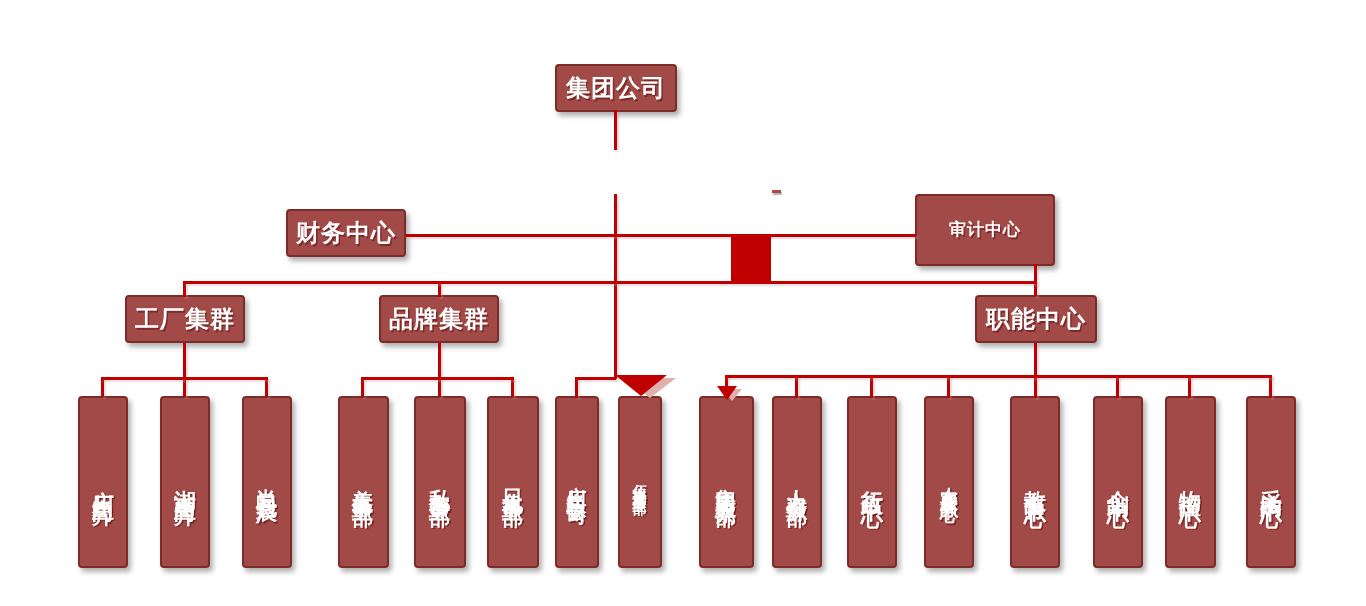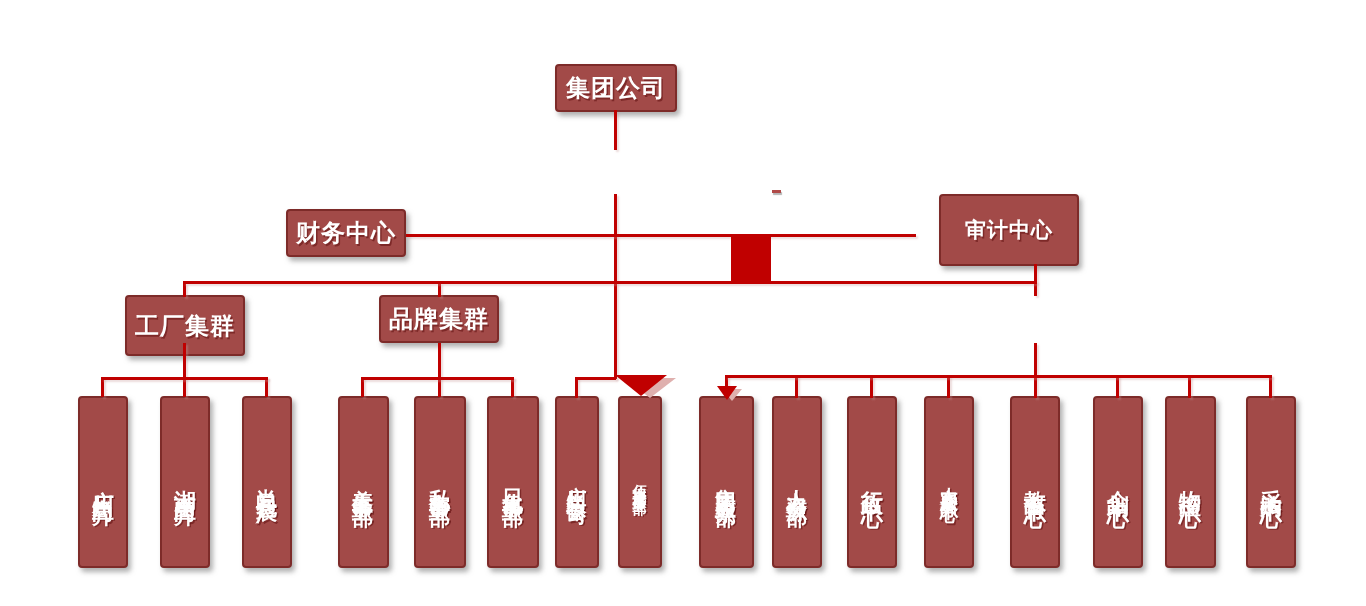--- a/index.html
+++ b/index.html
@@ -10,21 +10,21 @@
   .node{
     position:absolute;box-sizing:border-box;
     background:#a24a48;border:2px solid #7d2b29;border-radius:4px;
     color:#ffffff;font-weight:bold;
     display:flex;align-items:center;justify-content:center;text-align:center;
     box-shadow:3px 4px 5px rgba(125,125,125,.6);
     text-shadow:1.5px 1.5px 0 rgba(95,15,15,.55);
     letter-spacing:1px;
   }
   .node.h{font-size:24px;}
-  .node.audit{flex-direction:column;font-size:21px;line-height:1.45;margin-left:24px;}
+  .node.audit{flex-direction:column;font-size:17px;line-height:1.45;}
   .leaf span{
     writing-mode:vertical-lr;text-orientation:upright;
     letter-spacing:4px;line-height:1;
   }
   .con{position:absolute;background:#c00000;box-shadow:2px 2px 2px rgba(200,155,155,.35);}
   .junction{position:absolute;background:#c00000;}
   .tri{position:absolute;}
   .tri-shape{width:100%;height:100%;clip-path:polygon(0 0,100% 0,50% 100%);}
 </style>
 </head>
@@ -34,24 +34,25 @@
 
   <div class="node h" style="left:555px;top:64px;width:122px;height:48px;">集团公司</div>
 
 
   <div class="node h" style="left:286px;top:209px;width:120px;height:48px;">财务中心</div>
 
   <div class="node audit" style="left:915px;top:194px;width:140px;height:72px;">
     <div>审计中心</div>
   </div>
 
-  <div class="node h" style="left:125px;top:295px;width:120px;height:61px;">工厂集群</div>
+  <div class="node h" style="left:125px;top:295px;width:120px;height:48px;">工厂集群</div>
 
   <div class="node h" style="left:379px;top:295px;width:120px;height:48px;">品牌集群</div>
 
+  <div class="node h" style="left:975px;top:295px;width:122px;height:48px;">职能中心</div>
 
   <div id="leaves">
       <div class="node leaf" style="left: 78px; top: 396px; width: 50px; height: 172px; font-size: 22px;">
         <span style="letter-spacing: 5px;">广州尚昇</span>
       </div>
       <div class="node leaf" style="left: 160px; top: 396px; width: 50px; height: 172px; font-size: 22px;">
         <span style="letter-spacing: 5px;">湖南尚昇</span>
       </div>
       <div class="node leaf" style="left: 242px; top: 396px; width: 50px; height: 172px; font-size: 21px;">
         <span style="letter-spacing: 4px;">尚昇包装厂</span>

